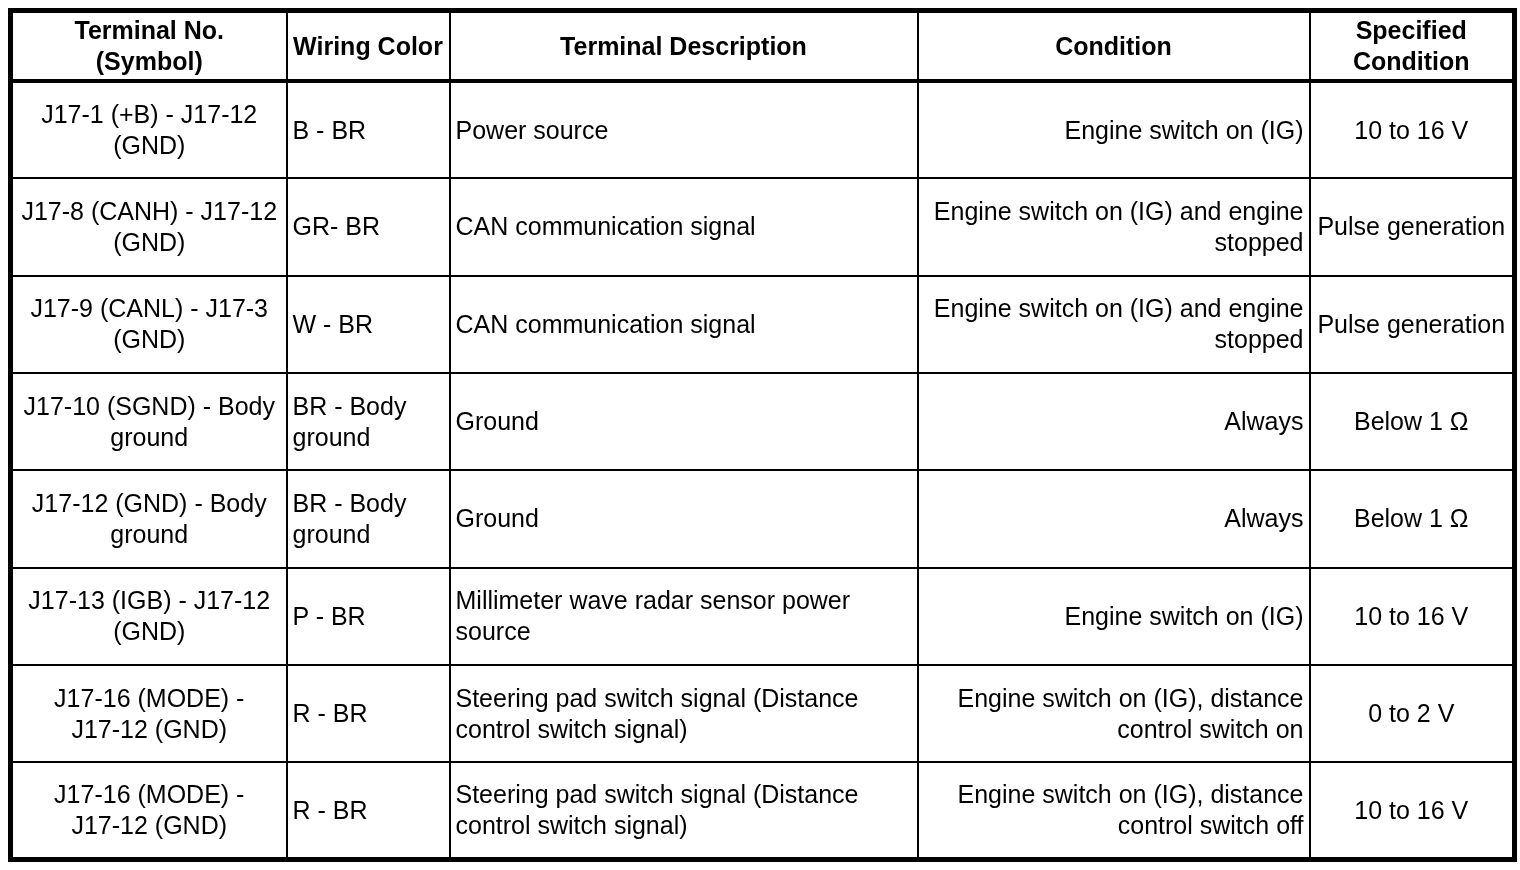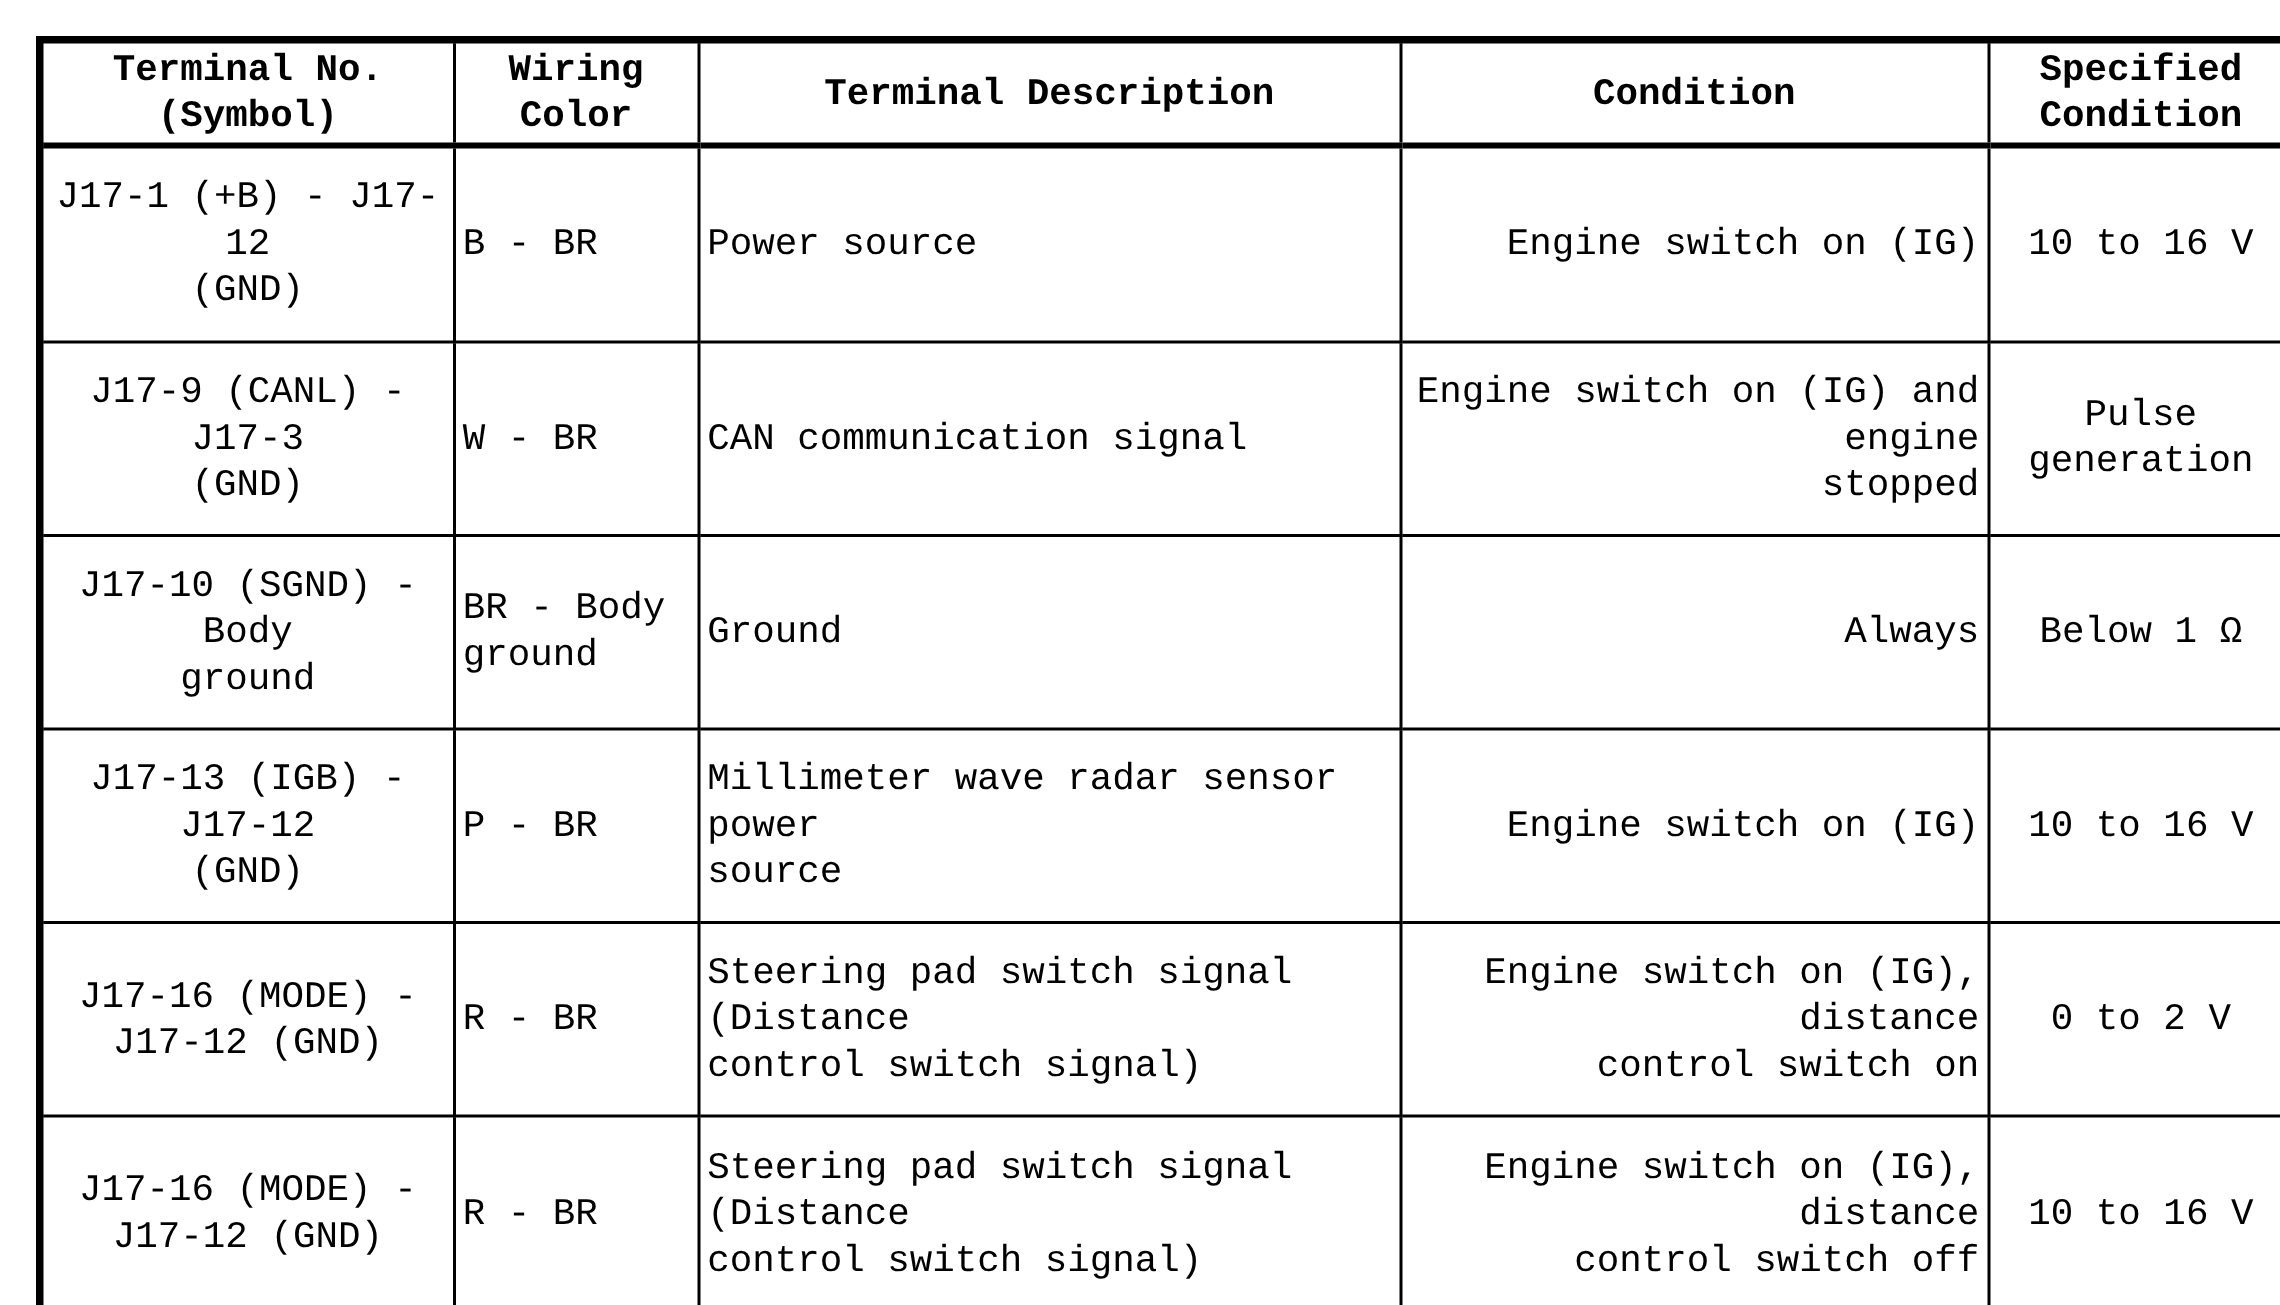--- a/index.html
+++ b/index.html
@@ -6,22 +6,21 @@
   html, body {
     width: 1520px;
     height: 870px;
     background: #ffffff;
     font-family: "Liberation Sans", "DejaVu Sans", sans-serif;
     color: #000000;
   }
   .page {
     width: 1520px;
     height: 669px;
-    padding: 24px;
-    font-family: Liberation Mono, monospace;
+    padding: 8px;
   }
   table.term-table {
     border-collapse: collapse;
     table-layout: fixed;
     width: 1504px;
     height: 854px;
     background: #ffffff;
   }
   table.term-table col.col-terminal    { width: 276px; }
   table.term-table col.col-wiring      { width: 163px; }
@@ -82,30 +81,48 @@
     <tbody>
         <tr>
           <td class="c-terminal">J17-1 (+B) - J17-12
 (GND)</td>
           <td class="c-wiring">B - BR</td>
           <td class="c-description">Power source</td>
           <td class="c-condition">Engine switch on (IG)</td>
           <td class="c-specified">10 to 16 V</td>
         </tr>
         <tr>
+          <td class="c-terminal">J17-8 (CANH) - J17-12
+(GND)</td>
+          <td class="c-wiring">GR- BR</td>
+          <td class="c-description">CAN communication signal</td>
+          <td class="c-condition">Engine switch on (IG) and engine
+stopped</td>
+          <td class="c-specified">Pulse generation</td>
+        </tr>
+        <tr>
           <td class="c-terminal">J17-9 (CANL) - J17-3
 (GND)</td>
           <td class="c-wiring">W - BR</td>
           <td class="c-description">CAN communication signal</td>
           <td class="c-condition">Engine switch on (IG) and engine
 stopped</td>
           <td class="c-specified">Pulse generation</td>
         </tr>
         <tr>
           <td class="c-terminal">J17-10 (SGND) - Body
+ground</td>
+          <td class="c-wiring">BR - Body
+ground</td>
+          <td class="c-description">Ground</td>
+          <td class="c-condition">Always</td>
+          <td class="c-specified">Below 1 Ω</td>
+        </tr>
+        <tr>
+          <td class="c-terminal">J17-12 (GND) - Body
 ground</td>
           <td class="c-wiring">BR - Body
 ground</td>
           <td class="c-description">Ground</td>
           <td class="c-condition">Always</td>
           <td class="c-specified">Below 1 Ω</td>
         </tr>
         <tr>
           <td class="c-terminal">J17-13 (IGB) - J17-12
 (GND)</td>

